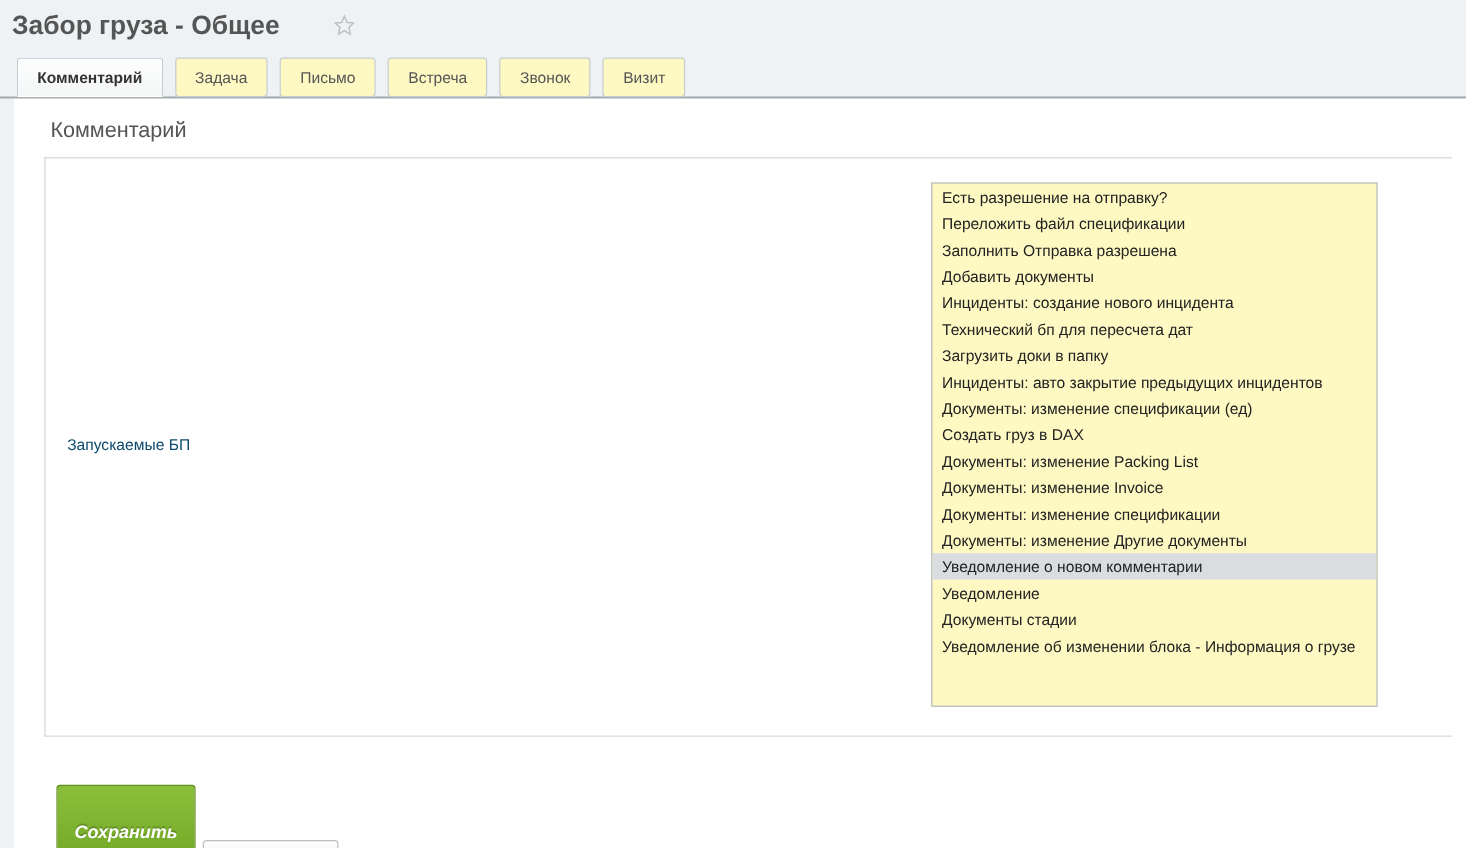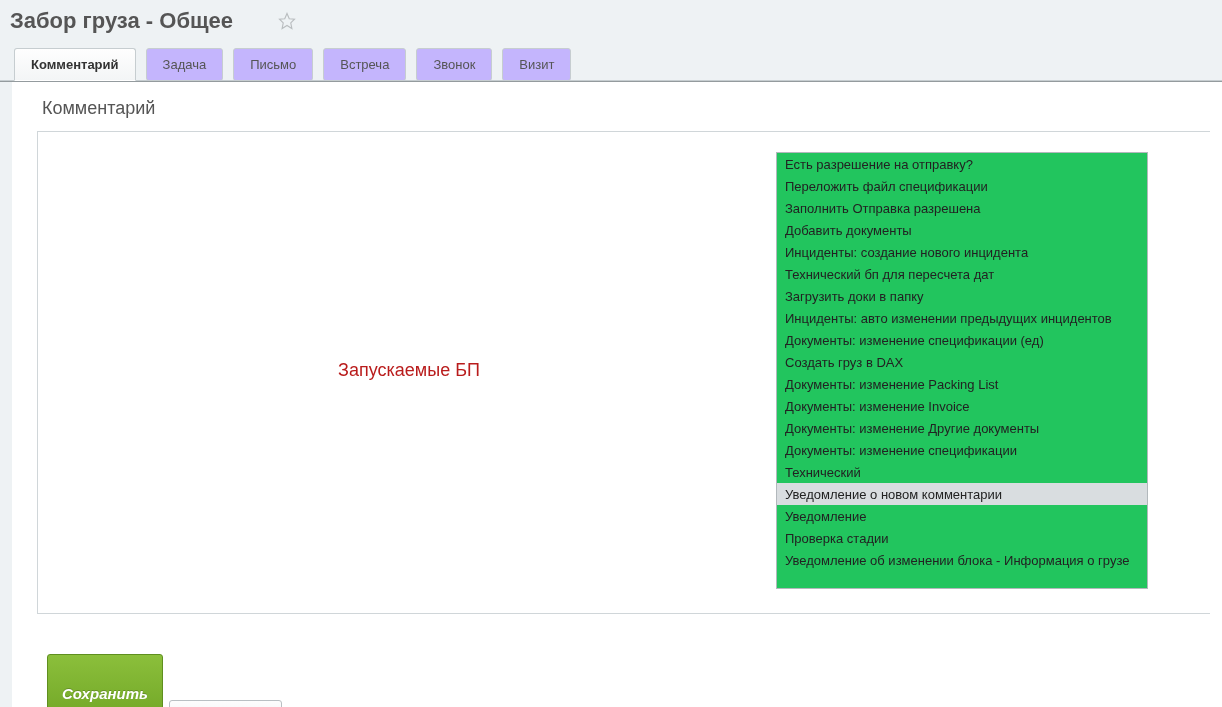--- a/index.html
+++ b/index.html
@@ -31,21 +31,21 @@
       cursor: pointer;
     }
     .tabs-row {
       display: flex;
       gap: 10px;
       padding: 0 14px;
       position: relative;
       z-index: 2;
     }
     .tab {
-      background: #c4b5fd;
+      background: #fef9c3;
       border: 1px solid #c6cdd0;
       border-bottom: 1px solid #c6cdd0;
       padding: 8px 16px;
       color: #555;
       font-size: 13px;
       border-radius: 3px;
       cursor: pointer;
       position: relative;
     }
     .tab.active {
@@ -77,32 +77,32 @@
       border: 1px solid #d0d6d9;
       border-right: none;
       padding: 20px 18px 24px 18px;
     }
     .form-row {
       display: flex;
       align-items: center;
     }
     .form-label {
       width: 720px;
-      text-align: center;
+      text-align: left;
       padding-right: 14px;
-      color: #b91c1c;
-      font-size: 18px;
+      color: #0c4a6e;
+      font-size: 13px;
       align-self: center;
     }
     .listbox {
       width: 372px;
       height: 437px;
       border: 1px solid #b2b8bc;
       overflow-y: scroll;
-      background: #22c55e;
+      background: #fef9c3;
       font-size: 13px;
     }
     .listbox::-webkit-scrollbar { width: 16px; }
     .listbox::-webkit-scrollbar-track { background: #f1f1f1; }
     .listbox::-webkit-scrollbar-thumb { background: #c4c8cb; border: 2px solid #f1f1f1; border-radius: 2px; }
     .list-option {
       padding: 3.5px 8px;
       cursor: pointer;
       white-space: nowrap;
       color: #222;
@@ -172,31 +172,30 @@
     <div class="form-row">
       <div class="form-label">Запускаемые БП</div>
       <div class="listbox" id="listbox-container">
           <div class="list-option">Есть разрешение на отправку?</div>
           <div class="list-option">Переложить файл спецификации</div>
           <div class="list-option">Заполнить Отправка разрешена</div>
           <div class="list-option">Добавить документы</div>
           <div class="list-option">Инциденты: создание нового инцидента</div>
           <div class="list-option">Технический бп для пересчета дат</div>
           <div class="list-option">Загрузить доки в папку</div>
-          <div class="list-option">Инциденты: авто изменении предыдущих инцидентов</div>
+          <div class="list-option">Инциденты: авто закрытие предыдущих инцидентов</div>
           <div class="list-option">Документы: изменение спецификации (ед)</div>
           <div class="list-option">Создать груз в DAX</div>
           <div class="list-option">Документы: изменение Packing List</div>
           <div class="list-option">Документы: изменение Invoice</div>
+          <div class="list-option">Документы: изменение спецификации</div>
           <div class="list-option">Документы: изменение Другие документы</div>
-          <div class="list-option">Документы: изменение спецификации</div>
-          <div class="list-option">Технический</div>
           <div class="list-option selected">Уведомление о новом комментарии</div>
           <div class="list-option">Уведомление</div>
-          <div class="list-option">Проверка стадии</div>
+          <div class="list-option">Документы стадии</div>
           <div class="list-option">Уведомление об изменении блока - Информация о грузе</div>
         </div>
     </div>
   </div>
 
   <div class="footer-buttons">
     <button class="btn btn-primary">Сохранить</button>
     <button class="btn btn-secondary">Применить</button>
   </div>
 </div>

